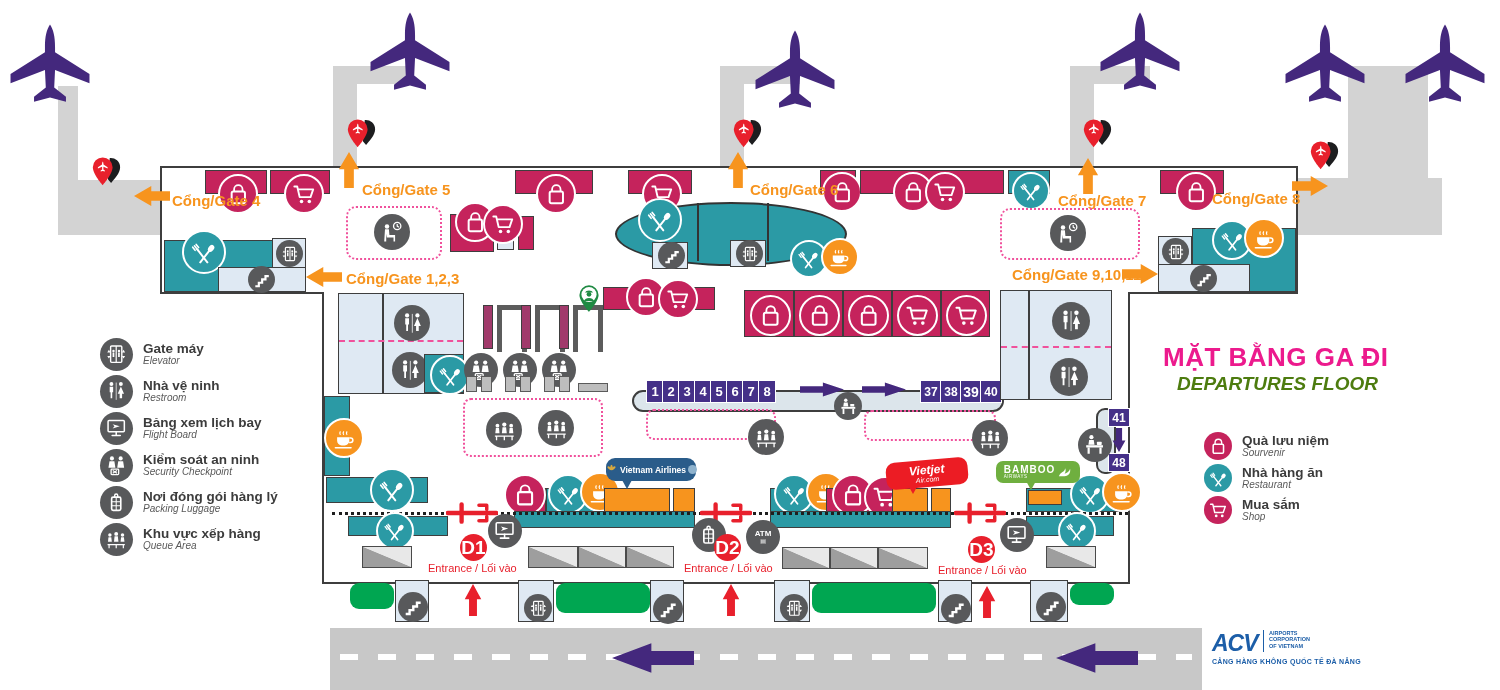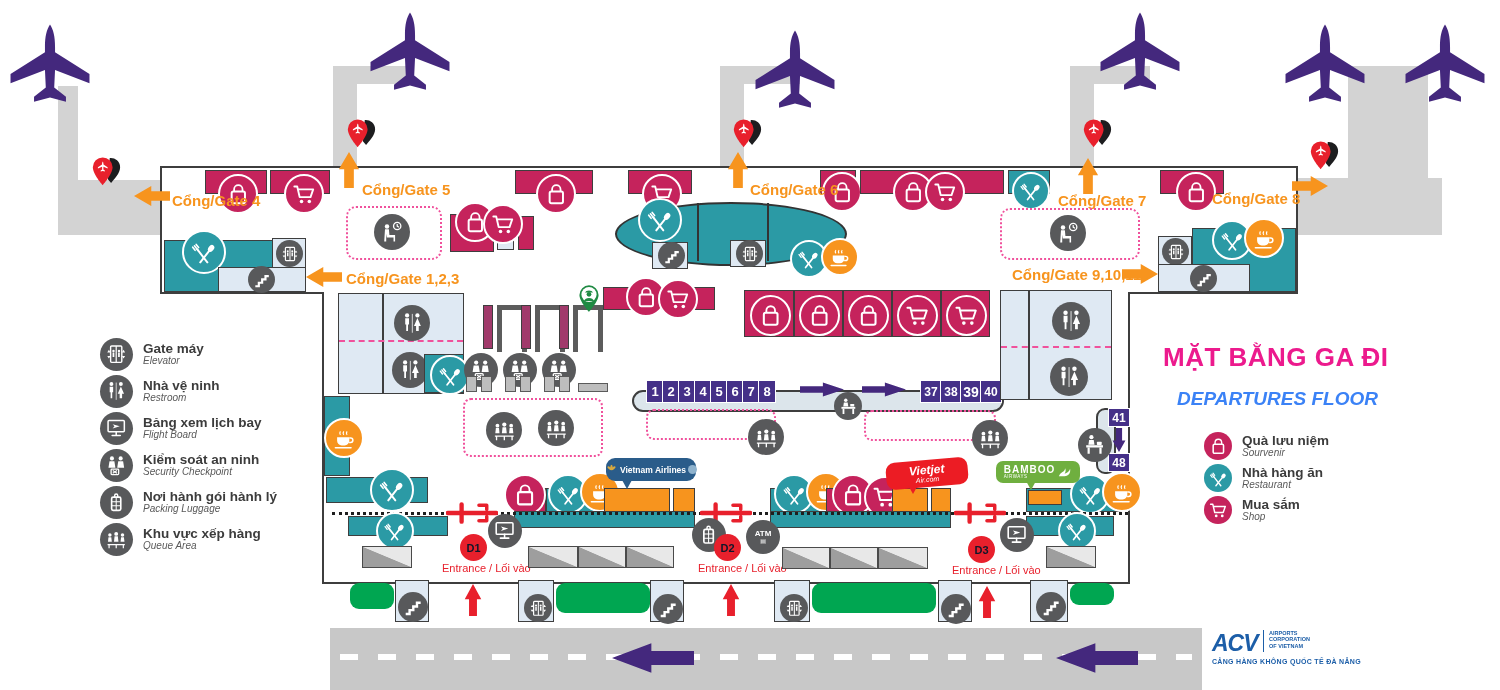--- a/index.html
+++ b/index.html
@@ -25,22 +25,22 @@
   .arr-r{clip-path:polygon(0 28%,52% 28%,52% 4%,100% 50%,52% 96%,52% 72%,0 72%);}
   .arr-l{clip-path:polygon(100% 28%,48% 28%,48% 4%,0 50%,48% 96%,48% 72%,100% 72%);}
   .arr-u{clip-path:polygon(28% 100%,28% 48%,4% 48%,50% 0,96% 48%,72% 48%,72% 100%);}
   .arr-d{clip-path:polygon(28% 0,28% 52%,4% 52%,50% 100%,96% 52%,72% 52%,72% 0);}
   .gate{position:absolute;color:#F7941E;font-weight:bold;font-size:15px;white-space:nowrap;}
   .qbox{position:absolute;border:2px dotted #F0519C;border-radius:6px;}
   .pdash{position:absolute;border-top:2px dashed #F0519C;}
   .cnum{position:absolute;background:#453088;color:#fff;font-weight:bold;font-size:13px;display:flex;align-items:center;justify-content:center;border:1px solid #fff;}
   .pill{position:absolute;background:#DCE5EB;border:2px solid #3e3e3e;border-radius:11px;}
   .ramp{position:absolute;background:linear-gradient(to top right,#9e9e9e 0 49%,#e8e8e8 51% 100%);border:1.5px solid #4a4a4a;}
-  .ent{position:absolute;background:#E8202C;color:#0f172a;font-weight:bold;font-size:11px;border-radius:50%;display:flex;align-items:center;justify-content:center;}
-  .entlbl{position:absolute;color:#E8202C;font-size:11px;white-space:nowrap;margin-left:14px;}
+  .ent{position:absolute;background:#E8202C;color:#ffffff;font-weight:bold;font-size:19px;border-radius:50%;display:flex;align-items:center;justify-content:center;}
+  .entlbl{position:absolute;color:#E8202C;font-size:11px;white-space:nowrap;}
   .legend-row{display:flex;align-items:center;margin-bottom:4px;}
   .legend-ic{width:33px;height:33px;border-radius:50%;background:#58595B;flex:0 0 33px;display:flex;align-items:center;justify-content:center;margin-right:10px;}
   .legend-ic svg{width:74%;height:74%;}
   .lvi{font-weight:bold;font-size:13.5px;color:#3c3c3c;line-height:1.05;}
   .len{font-style:italic;font-size:10px;color:#595959;line-height:1.05;}
   .mdframe{position:absolute;border:5px solid #5C5C5C;border-bottom:none;}
   .mdbar{position:absolute;background:#A13A6B;border:1px solid #3e3e3e;}
   .belt{position:absolute;background:#BDBDBD;border:1px solid #5a5a5a;}
   .door{position:absolute;}
   .wall-dots{position:absolute;border-top:3px dotted #1e1e1e;}
@@ -782,21 +782,21 @@
         <span style="font-size:5.5px;font-weight:bold;color:#1C5EA8">AIRPORTS</span>
         <span style="font-size:5.5px;font-weight:bold;color:#1C5EA8">CORPORATION</span>
         <span style="font-size:5.5px;font-weight:bold;color:#1C5EA8">OF VIETNAM</span>
       </span>
     </div>
     <div style="font-size:7px;font-weight:bold;color:#1C5EA8;margin-top:1px;letter-spacing:.3px">CẢNG HÀNG KHÔNG QUỐC TẾ ĐÀ NẴNG</div>
   </div>
 
   <div class="a" style="left:1163px;top:342px;width:230px">
     <div style="font-size:26px;font-weight:bold;color:#EC1A8D;letter-spacing:.5px;white-space:nowrap">MẶT BẰNG GA ĐI</div>
-    <div style="font-size:19px;font-weight:bold;font-style:italic;color:#3b82f6;margin-top:15px;margin-left:14px;white-space:nowrap">DEPARTURES FLOOR</div>
+    <div style="font-size:19px;font-weight:bold;font-style:italic;color:#4d7c0f;margin-top:0;margin-left:14px;white-space:nowrap">DEPARTURES FLOOR</div>
   </div>
 
   <div class="a" style="left:100px;top:338px;width:230px">
     <div class="legend-row">
       <span class="legend-ic">
           <svg>
             <use href="#sy-elev"></use>
           </svg>
         </span>
       <span>
@@ -837,21 +837,21 @@
           <div class="len">Security Checkpoint</div>
         </span>
     </div>
     <div class="legend-row">
       <span class="legend-ic">
           <svg>
             <use href="#sy-pack"></use>
           </svg>
         </span>
       <span>
-          <div class="lvi">Nơi hành gói hành lý</div>
+          <div class="lvi">Nơi đóng gói hàng lý</div>
           <div class="len">Packing Luggage</div>
         </span>
     </div>
     <div class="legend-row">
       <span class="legend-ic">
           <svg>
             <use href="#sy-queue"></use>
           </svg>
         </span>
       <span>

